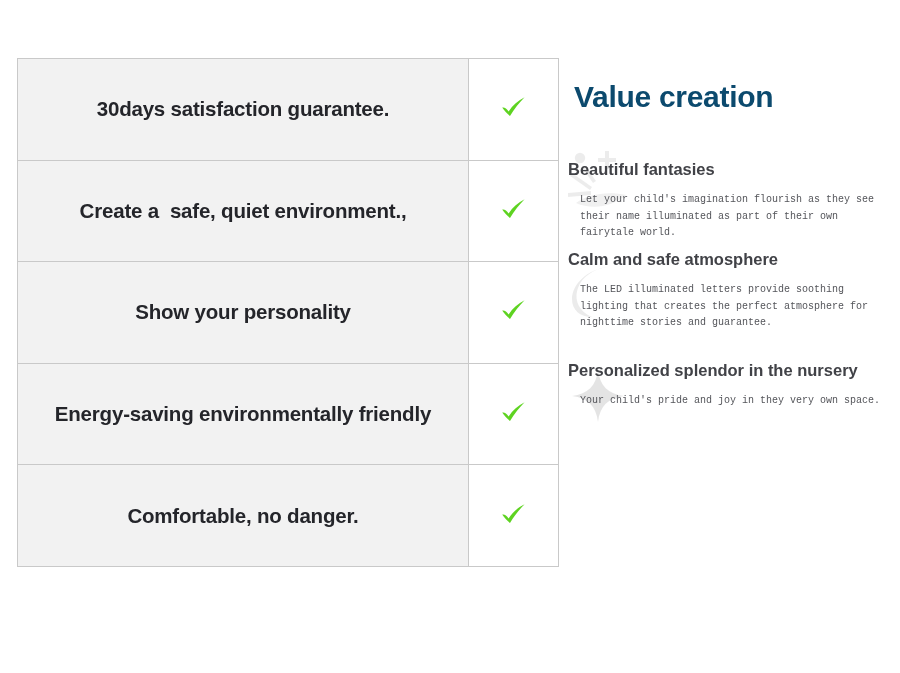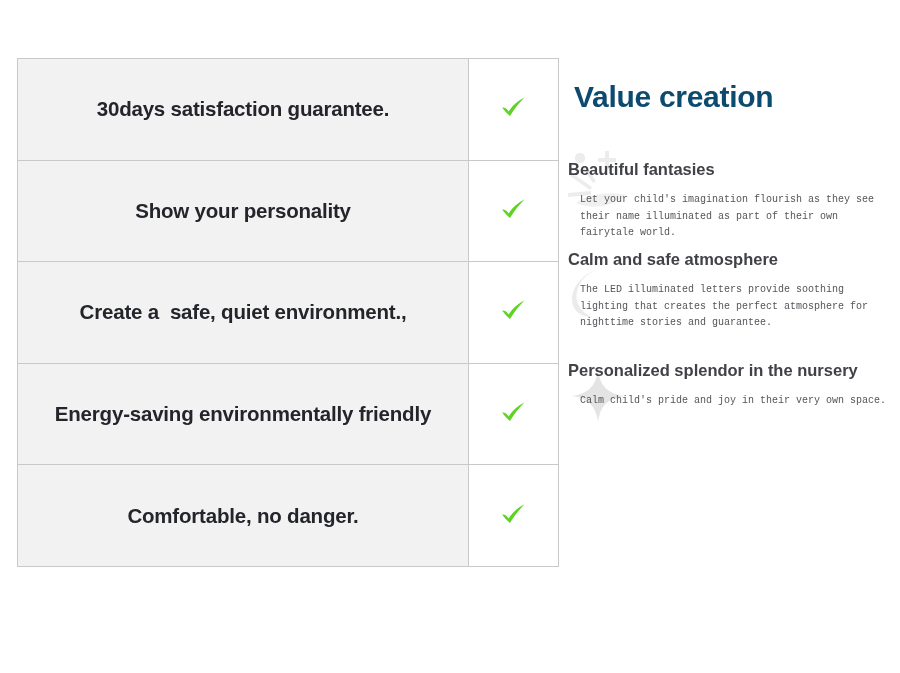--- a/index.html
+++ b/index.html
@@ -158,31 +158,31 @@
         <td class="feature-label">30days satisfaction guarantee.</td>
         <td class="feature-check">
           <span class="check-mark">
             <svg viewBox="0 0 30 24" width="30" height="24" aria-hidden="true">
               <path d="M3.2 12.6 C5.4 12.0 7.6 13.6 9.6 16.4 C13.6 10.4 19.2 5.2 25.6 2.2 C20.4 7.4 15.0 14.2 11.0 21.0 C8.0 18.8 5.2 15.8 3.2 12.6 Z" fill="#5ed321"></path>
             </svg>
           </span>
         </td>
       </tr>
       <tr>
+        <td class="feature-label">Create a  safe, quiet environment.,</td>
+        <td class="feature-check">
+          <span class="check-mark">
+            <svg viewBox="0 0 30 24" width="30" height="24" aria-hidden="true">
+              <path d="M3.2 12.6 C5.4 12.0 7.6 13.6 9.6 16.4 C13.6 10.4 19.2 5.2 25.6 2.2 C20.4 7.4 15.0 14.2 11.0 21.0 C8.0 18.8 5.2 15.8 3.2 12.6 Z" fill="#5ed321"></path>
+            </svg>
+          </span>
+        </td>
+      </tr>
+      <tr>
         <td class="feature-label">Show your personality</td>
-        <td class="feature-check">
-          <span class="check-mark">
-            <svg viewBox="0 0 30 24" width="30" height="24" aria-hidden="true">
-              <path d="M3.2 12.6 C5.4 12.0 7.6 13.6 9.6 16.4 C13.6 10.4 19.2 5.2 25.6 2.2 C20.4 7.4 15.0 14.2 11.0 21.0 C8.0 18.8 5.2 15.8 3.2 12.6 Z" fill="#5ed321"></path>
-            </svg>
-          </span>
-        </td>
-      </tr>
-      <tr>
-        <td class="feature-label">Create a  safe, quiet environment.,</td>
         <td class="feature-check">
           <span class="check-mark">
             <svg viewBox="0 0 30 24" width="30" height="24" aria-hidden="true">
               <path d="M3.2 12.6 C5.4 12.0 7.6 13.6 9.6 16.4 C13.6 10.4 19.2 5.2 25.6 2.2 C20.4 7.4 15.0 14.2 11.0 21.0 C8.0 18.8 5.2 15.8 3.2 12.6 Z" fill="#5ed321"></path>
             </svg>
           </span>
         </td>
       </tr>
       <tr>
         <td class="feature-label">Energy-saving environmentally friendly</td>
@@ -238,18 +238,18 @@
       <p class="vb-body">The LED illuminated letters provide soothing lighting that creates the perfect atmosphere for nighttime stories and guarantee.</p>
     </div>
 
     <div class="value-block b3">
       <span class="deco deco-star">
         <svg viewBox="0 0 56 56" width="56" height="56" aria-hidden="true">
           <path d="M28 2 C30 18 38 26 54 28 C38 30 30 38 28 54 C26 38 18 30 2 28 C18 26 26 18 28 2 z" fill="#dcdcdc"></path>
         </svg>
       </span>
       <p class="vb-heading">Personalized splendor in the nursery</p>
-      <p class="vb-body">Calm child's pride and joy in their very own space.</p>
+      <p class="vb-body">Your child's pride and joy in they very own space.</p>
     </div>
 
   </div>
 
 </div>
 
 </body></html>

